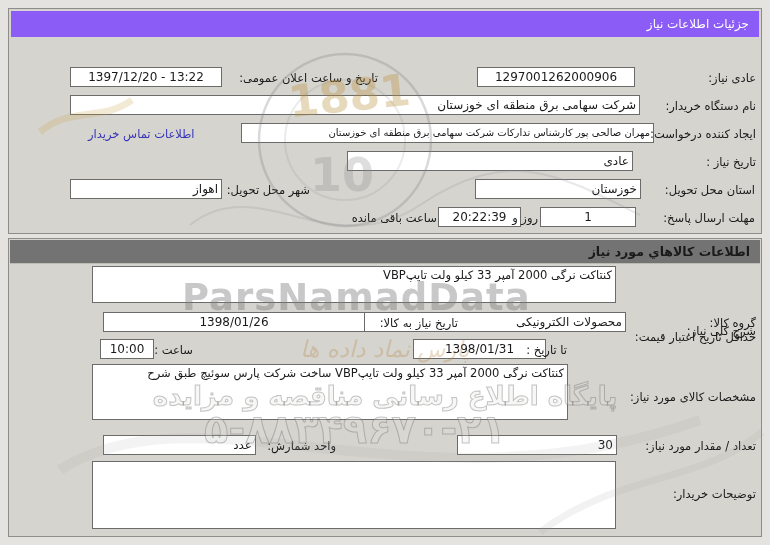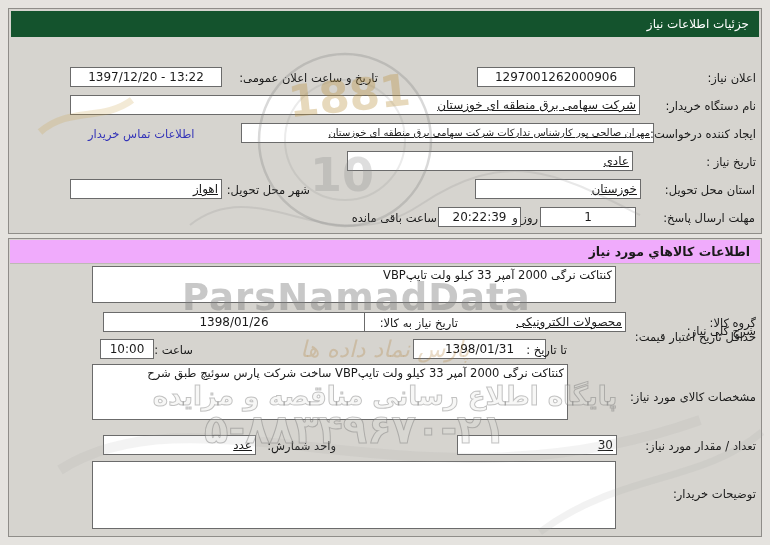--- a/index.html
+++ b/index.html
@@ -10,31 +10,31 @@
   }
   .panel{position:absolute;background:#d6d4cf;border:1px solid #8f8d89;}
   .p1-header{
     position:absolute;left:2px;right:2px;top:2px;height:26px;
     color:#fff;line-height:26px;padding:0 10px;box-sizing:border-box;
     font-size:12px;
   }
   .p2-header{
     position:absolute;left:1px;right:1px;top:1px;height:24px;
     line-height:24px;padding:0 10px;box-sizing:border-box;
-    font-weight:bold;font-size:12.5px;background:#f0abfc;
+    font-weight:bold;font-size:12.5px;background:#737373;
     border-bottom:1px solid #bdbab4;
   }
   .lbl{position:absolute;white-space:nowrap;font-size:11.5px;z-index:15;}
   .box{
     position:absolute;background:#fff;border:1px solid #6b6b6b;height:18px;
     line-height:18px;font-size:12px;overflow:hidden;white-space:nowrap;
     padding:0 3px;z-index:10;
   }
   .box.center{text-align:center;}
-  .box.rtl-val{text-align:right;text-decoration:underline;}
+  .box.rtl-val{text-align:right;}
   .ltr{direction:ltr;unicode-bidi:isolate;}
   .ta{
     position:absolute;background:#fff;border:1px solid #6b6b6b;
     font-size:11.5px;line-height:15px;padding:1px 3px;box-sizing:border-box;
     overflow:hidden;text-align:right;z-index:10;
   }
   .link{
     position:absolute;color:#3434b8;font-size:11.5px;white-space:nowrap;
     z-index:20;cursor:pointer;
   }
@@ -49,24 +49,24 @@
     -webkit-text-stroke:1px rgba(110,110,110,0.40);
   }
   svg.wm{left:0;top:0;}
 </style>
 </head>
 <body>
 
 <div class="stage">
 
   <div class="panel" style="left:8px;top:8px;width:752px;height:224px;">
-    <div class="p1-header" style="background:#14532d;">جزئیات اطلاعات نیاز</div>
+    <div class="p1-header" style="background:#8b5cf6;">جزئیات اطلاعات نیاز</div>
   </div>
 
-  <div class="lbl" style="right:14px;top:71px;">اعلان نیاز:</div>
+  <div class="lbl" style="right:14px;top:71px;">عادی نیاز:</div>
   <div class="box center ltr" style="left:477px;top:67px;width:150px;">1297001262000906</div>
   <div class="lbl" style="right:392px;top:71px;">تاریخ و ساعت اعلان عمومی:</div>
   <div class="box center ltr" style="left:70px;top:67px;width:144px;">1397/12/20 - 13:22</div>
 
   <div class="lbl" style="right:14px;top:99px;">نام دستگاه خریدار:</div>
   <div class="box rtl-val" style="left:70px;top:95px;width:562px;">شرکت سهامی برق منطقه ای خوزستان</div>
 
   <div class="lbl" style="right:14px;top:127px;">ایجاد کننده درخواست:</div>
   <div class="box rtl-val" style="left:241px;top:123px;width:405px;font-size:10px;">مهران صالحی پور کارشناس تدارکات شرکت سهامی برق منطقه ای خوزستان</div>
   <div class="link" style="left:88px;top:127px;">اطلاعات تماس خریدار</div>

